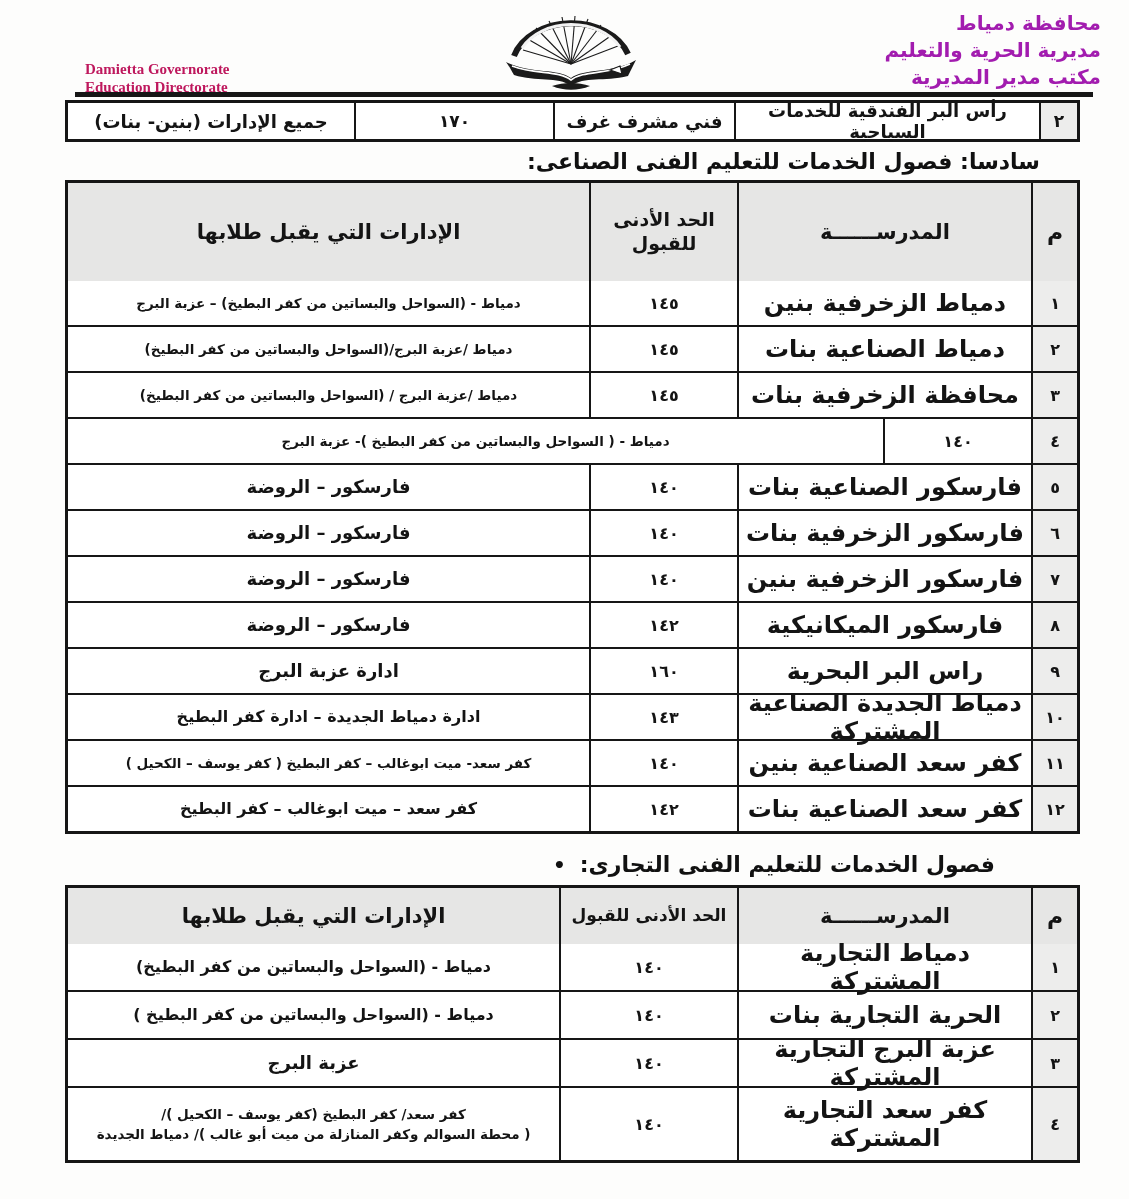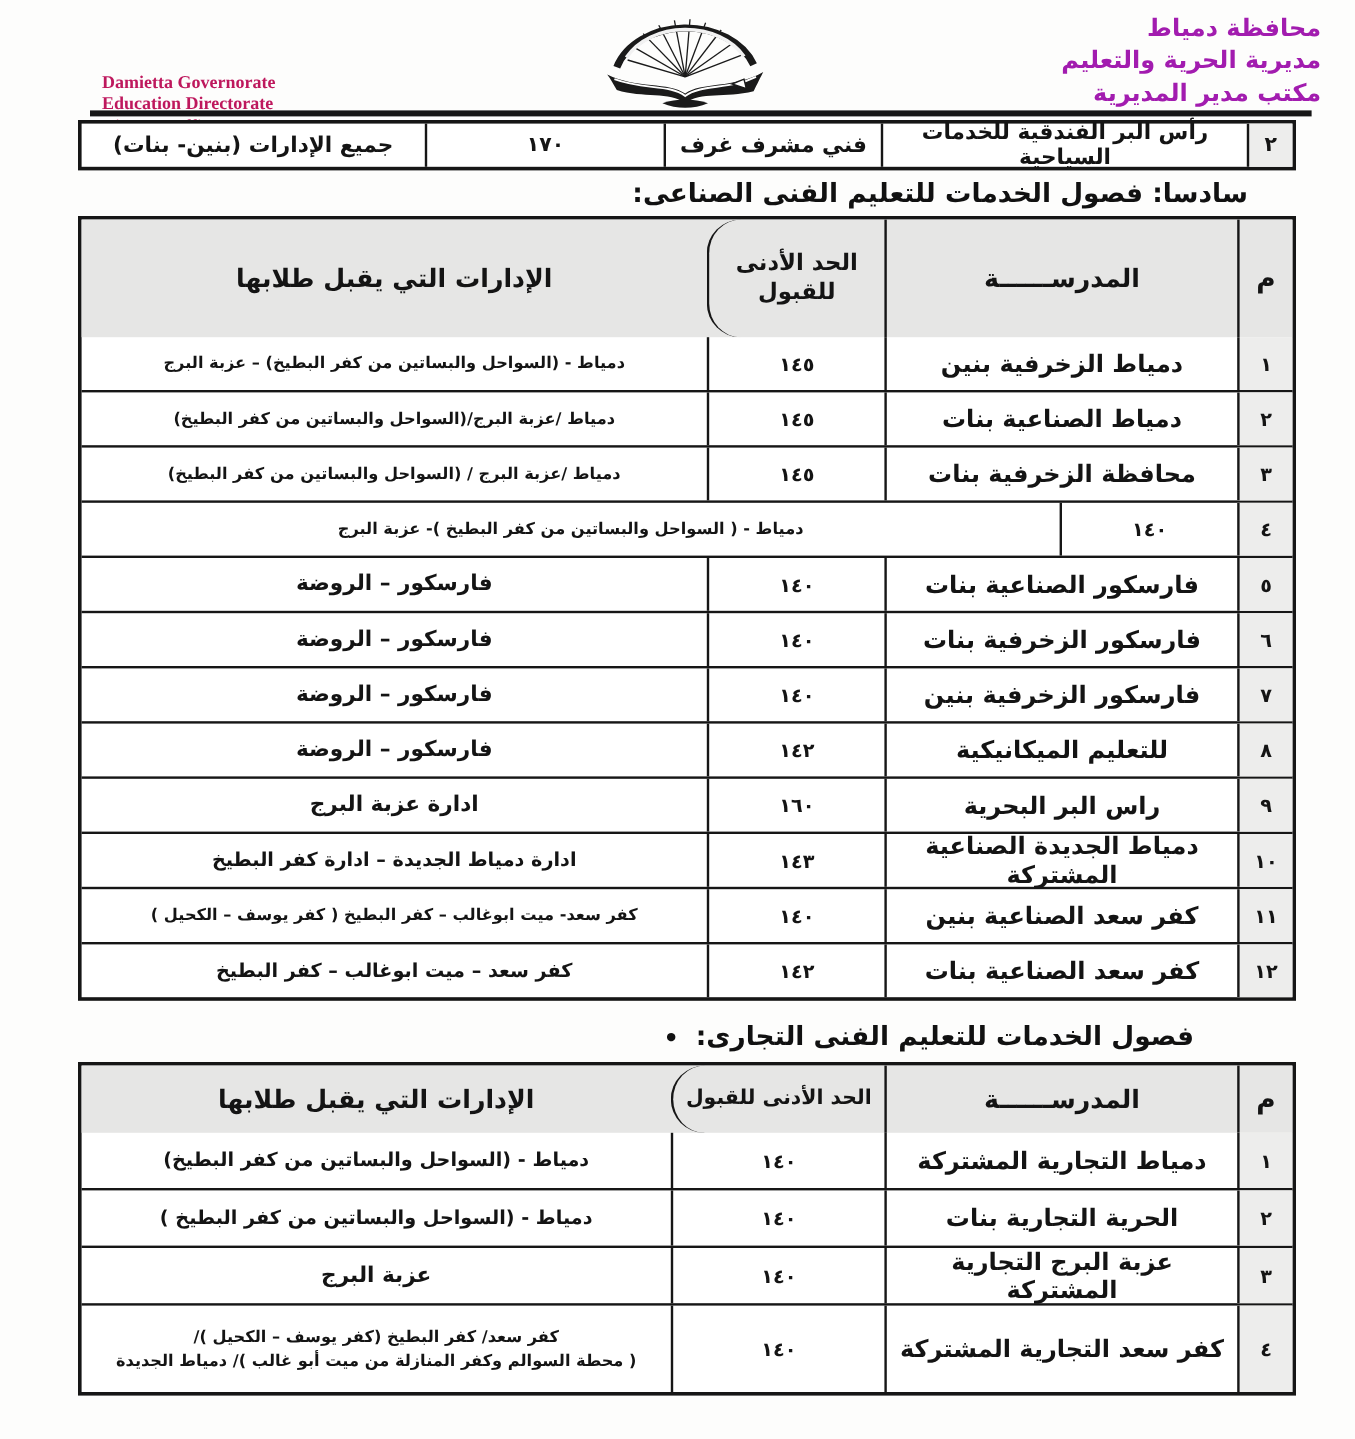--- a/index.html
+++ b/index.html
@@ -57,25 +57,25 @@
 
   #table1{left:65px;top:180px;width:1015px;}
   #table1 .thead{height:98px;}
   #table1 .tr.body{height:44px;}
   #table2{left:65px;top:885px;width:1015px;}
   #table2 .thead{height:56px;}
   #table2 .tr.body{height:46px;}
   #table2 .tr.tall{height:72px;}
 
   .thead .c-num{font-size:22px;}
-  .thead .c-min{font-size:19px;line-height:1.25;padding:2px 14px;border-radius:28px;}
+  .thead .c-min{font-size:19px;line-height:1.25;padding:2px 14px;}
   #table2 .thead .c-min{font-size:17px;padding:2px 6px;}
 
   .tr.body .c-num{background:#ededec;font-size:16px;}
-  .tr.body .c-school{font-size:20px;}
+  .tr.body .c-school{font-size:24px;}
   .tr.body .c-min{font-size:16px;letter-spacing:4px;}
   .tr.body .c-adm{font-size:18px;white-space:pre-line;line-height:1.45;}
   .tr.body .c-adm.mid{font-size:16px;}
   .tr.body .c-adm.small{font-size:13.5px;line-height:1.5;}
 
   svg .ink{stroke:#1a1a1a;fill:none;}
 </style>
 </head>
 <body>
 
@@ -185,21 +185,21 @@
 
   <div class="tr body">
     <div class="td c-num">٧</div>
     <div class="td c-school">فارسكور الزخرفية بنين</div>
     <div class="td c-min">١٤٠</div>
     <div class="td c-adm">فارسكور – الروضة</div>
   </div>
 
   <div class="tr body">
     <div class="td c-num">٨</div>
-    <div class="td c-school">للتعليم الميكانيكية</div>
+    <div class="td c-school">فارسكور الميكانيكية</div>
     <div class="td c-min">١٤٢</div>
     <div class="td c-adm">فارسكور – الروضة</div>
   </div>
 
   <div class="tr body">
     <div class="td c-num">٩</div>
     <div class="td c-school">راس البر البحرية</div>
     <div class="td c-min">١٦٠</div>
     <div class="td c-adm">ادارة عزبة البرج</div>
   </div>

